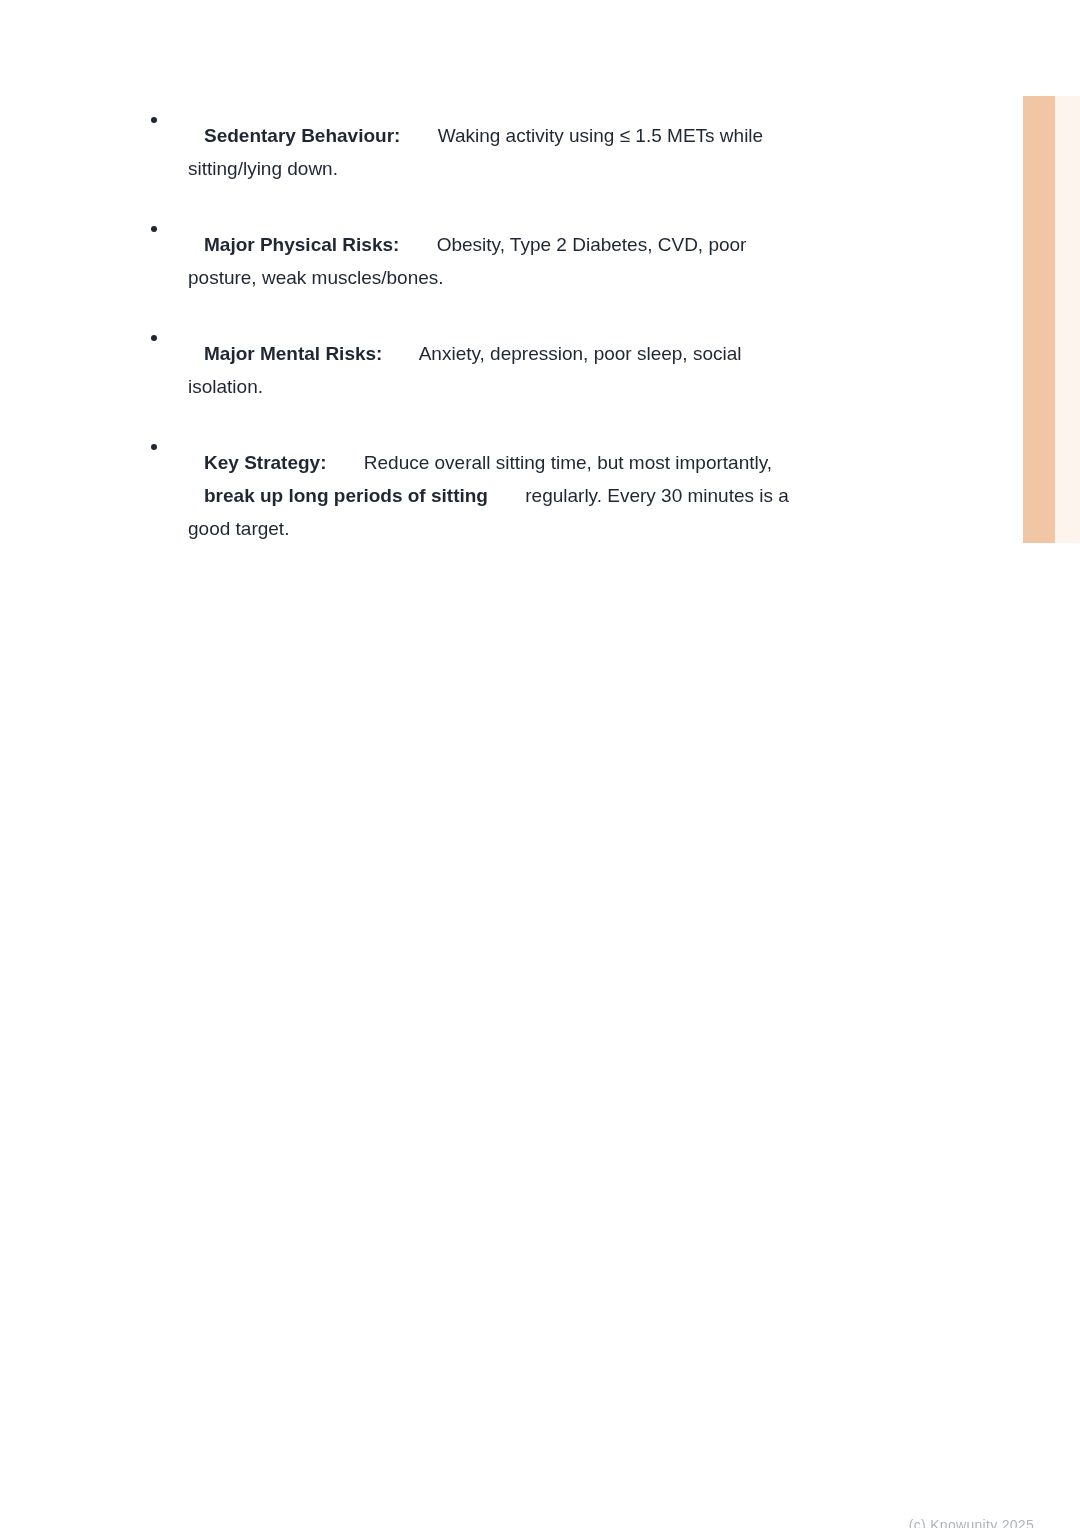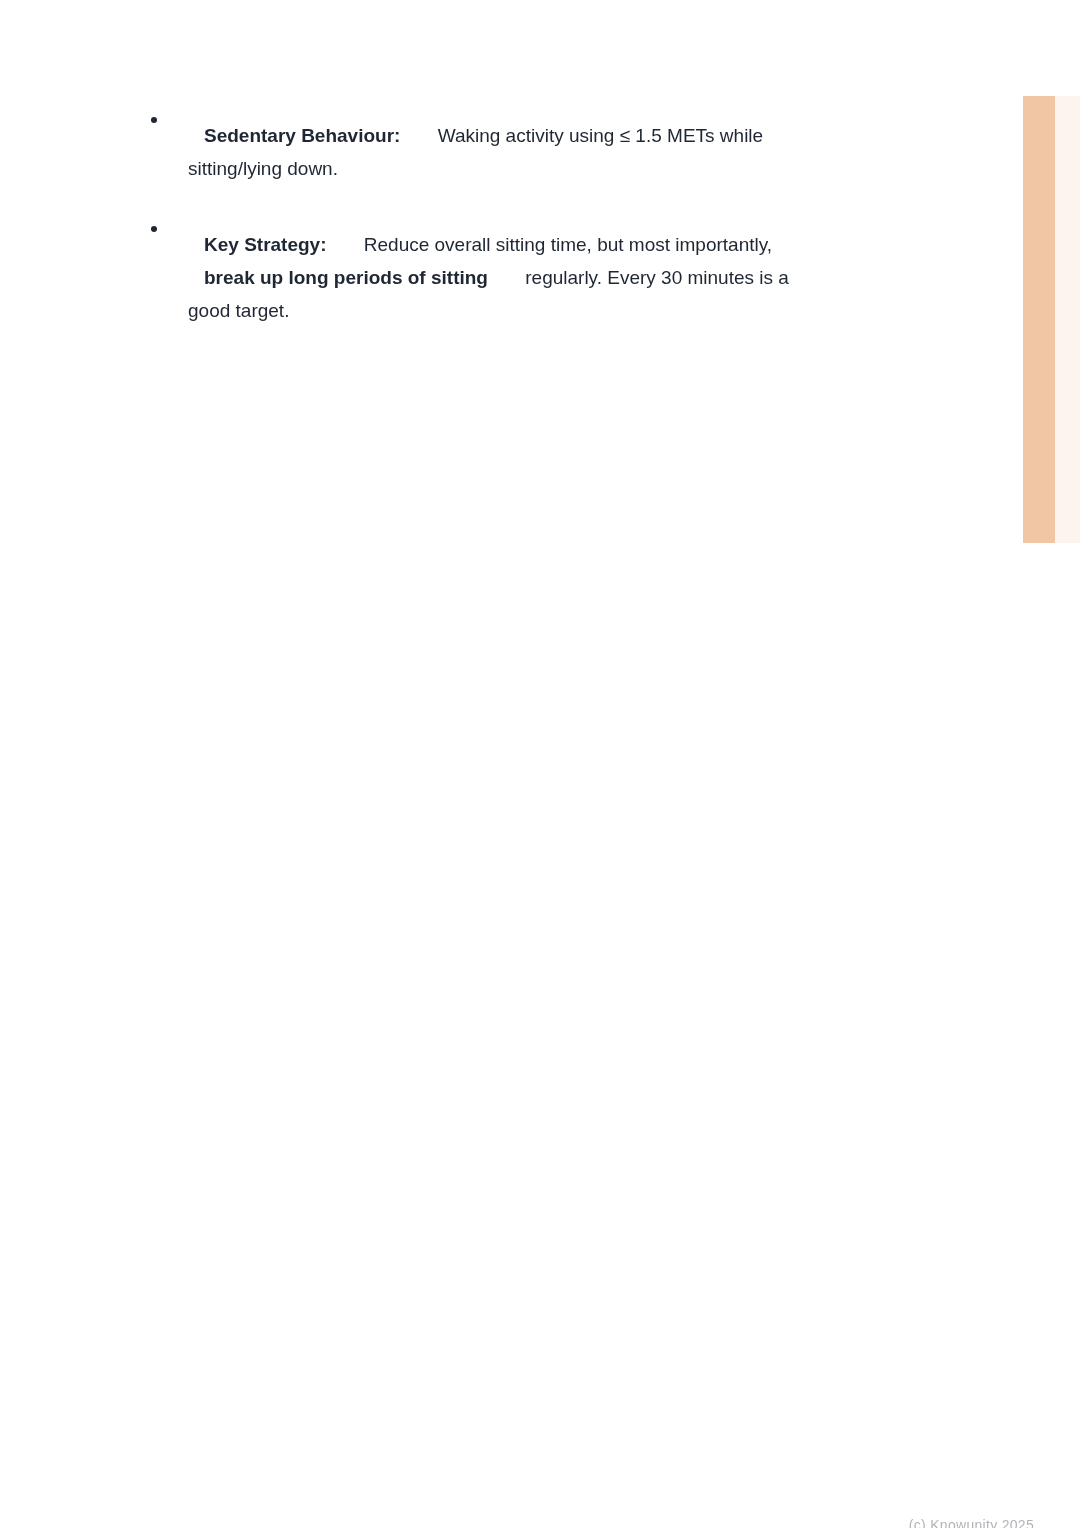--- a/index.html
+++ b/index.html
@@ -76,20 +76,22 @@
     margin-top: 30px;
   }
 </style>
 </head>
 <body>
 
 <div class="page">
 
   <ul class="notes-list">
       <li><span class="seg bold">Sedentary Behaviour:</span><span class="seg"> Waking activity using ≤ 1.5 METs while sitting/lying down.</span></li>
+      <li><span class="seg bold">Major Physical Risks:</span><span class="seg"> Obesity, Type 2 Diabetes, CVD, poor posture, weak muscles/bones.</span></li>
+      <li><span class="seg bold">Major Mental Risks:</span><span class="seg"> Anxiety, depression, poor sleep, social isolation.</span></li>
       <li><span class="seg bold">Key Strategy:</span><span class="seg"> Reduce overall sitting time, but most importantly, </span><span class="seg bold">break up long periods of sitting</span><span class="seg"> regularly. Every 30 minutes is a good target.</span></li>
     </ul>
 
   <div class="side-strip">
     <div class="strip-edge"></div>
     <div class="strip-fill"></div>
   </div>
 
   <div class="footer">(c) Knowunity 2025</div>
 

